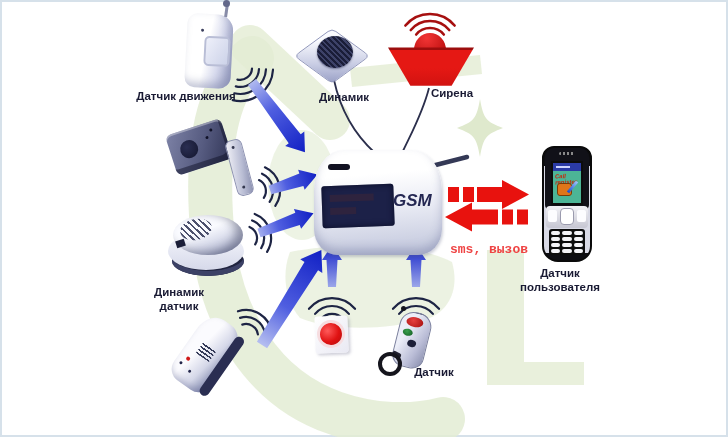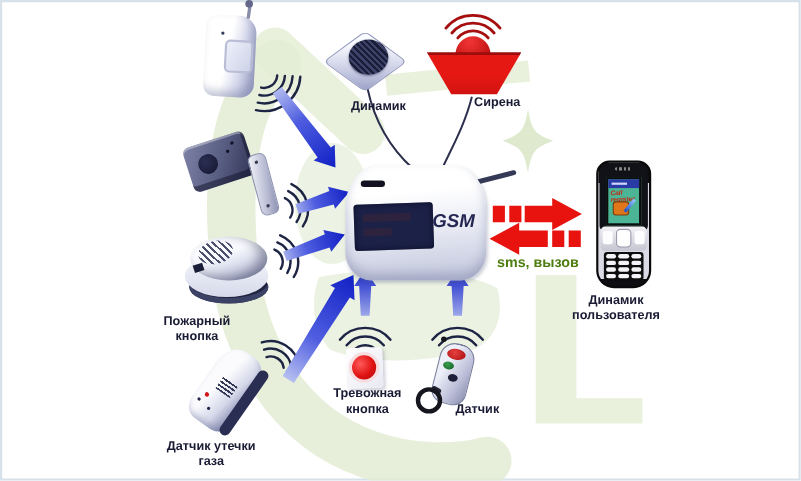--- a/index.html
+++ b/index.html
@@ -19,21 +19,21 @@
   
   .lbl-motion{left:120px;top:89px;width:132px;}
   .lbl-speaker{left:294px;top:90px;width:100px;}
   .lbl-siren{left:402px;top:86px;width:100px;}
   .lbl-reed{left:138px;top:191px;width:100px;}
   .lbl-fire{left:139px;top:285px;width:80px;}
   .lbl-gas{left:142px;top:399px;width:100px;}
   .lbl-panic{left:294px;top:351px;width:80px;}
   .lbl-remote{left:403px;top:365px;width:62px;}
   .lbl-phone{left:505px;top:266px;width:110px;}
-  .lbl-sms{left:439px;top:231px;width:100px;color:#4d7c0f;font-size:13px;}
+  .lbl-sms{left:439px;top:242px;width:100px;color:#ef4444;font-size:13px;font-family:Liberation Mono, monospace;}
   .lbl-gsm{left:393px;top:190px;width:52px;font-size:17px;font-style:italic;color:#242752;text-align:left;}
   
   .motion-body{left:186px;top:14px;width:46px;height:74px;transform:rotate(3deg);
     background:linear-gradient(100deg,#ffffff 45%,#d5d8ec 70%,#9aa0c4);
     border-radius:10px 16px 12px 10px;box-shadow:inset -4px -5px 8px rgba(120,126,165,.45);}
   .motion-window{position:absolute;left:18px;top:22px;width:22px;height:26px;border-radius:5px;
     border:2px solid #b9bed6;background:linear-gradient(120deg,#eef0fa,#ccd2e8);}
   .motion-dot{position:absolute;left:14px;top:15px;width:3px;height:3px;border-radius:50%;background:#3a3e5c;}
   .motion-antenna{left:225px;top:4px;width:3px;height:13px;background:#888ca8;transform:rotate(8deg);}
   .motion-antenna-ball{left:223px;top:0px;width:7px;height:7px;border-radius:50%;background:#63688a;}
@@ -336,22 +336,21 @@
       <i></i>
       <i></i>
     <i></i>
       <i></i>
       <i></i>
     <i></i>
       <i></i>
       <i></i>
   </div>
 
+  <div class="lbl lbl-motion">Датчик движения</div>
   <div class="lbl lbl-siren">Сирена</div>
   <div class="lbl lbl-speaker">Динамик</div>
-  <div class="lbl lbl-fire">Пожарный кнопка</div>
-  <div class="lbl lbl-gas">Датчик утечки газа</div>
-  <div class="lbl lbl-panic">Тревожная кнопка</div>
+  <div class="lbl lbl-fire">Динамик датчик</div>
   <div class="lbl lbl-remote">Датчик</div>
-  <div class="lbl lbl-phone">Динамик пользователя</div>
+  <div class="lbl lbl-phone">Датчик пользователя</div>
   <div class="lbl lbl-sms">sms, вызов</div>
 
 </div>
 
 </body></html>

